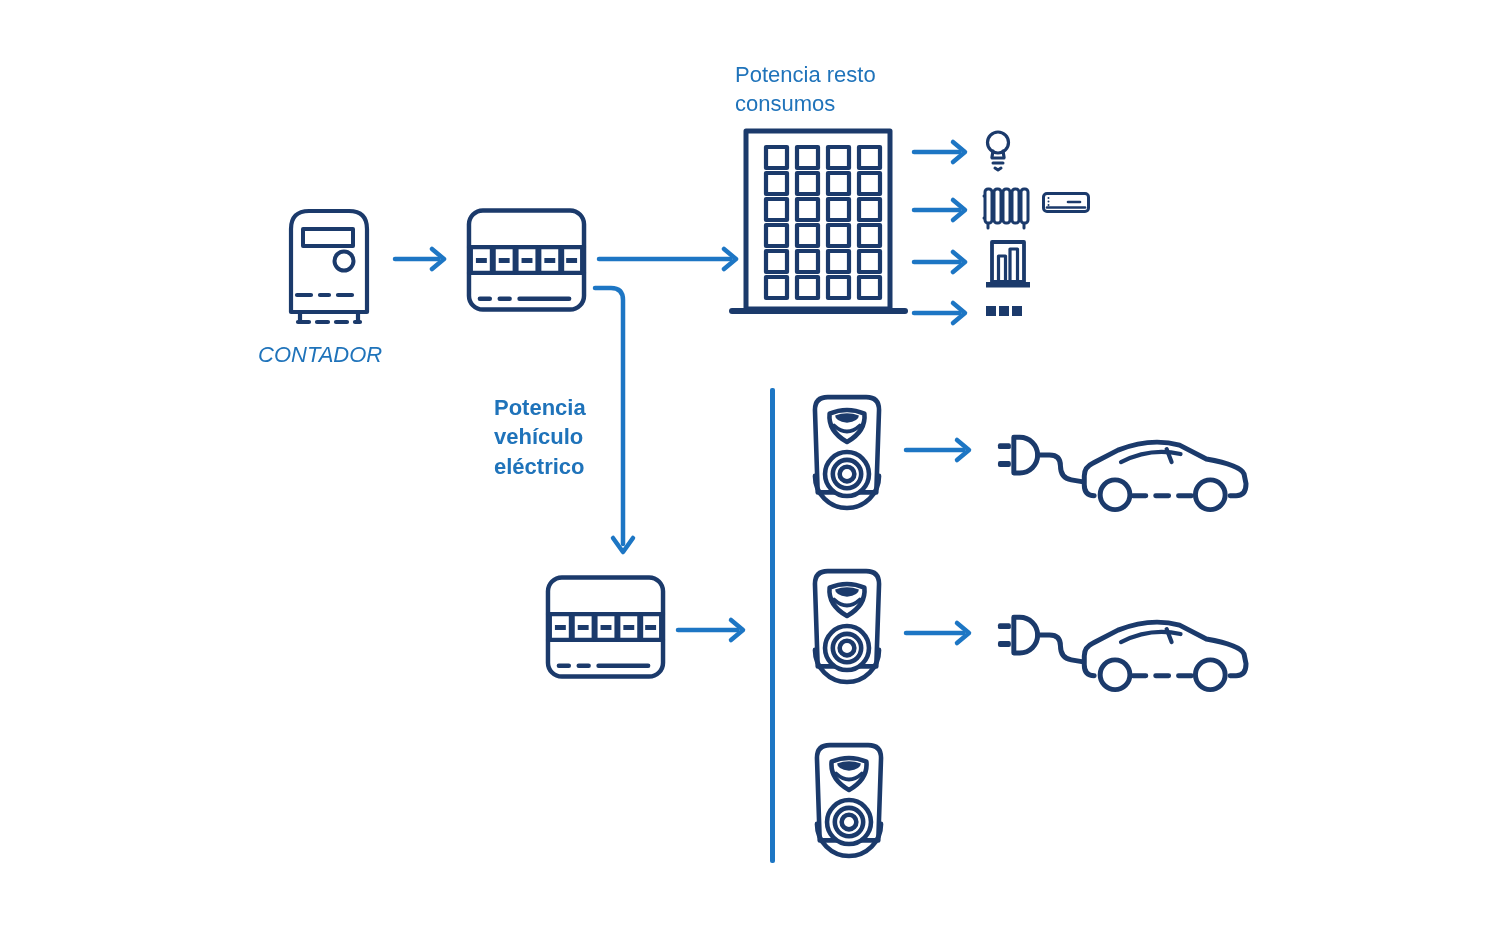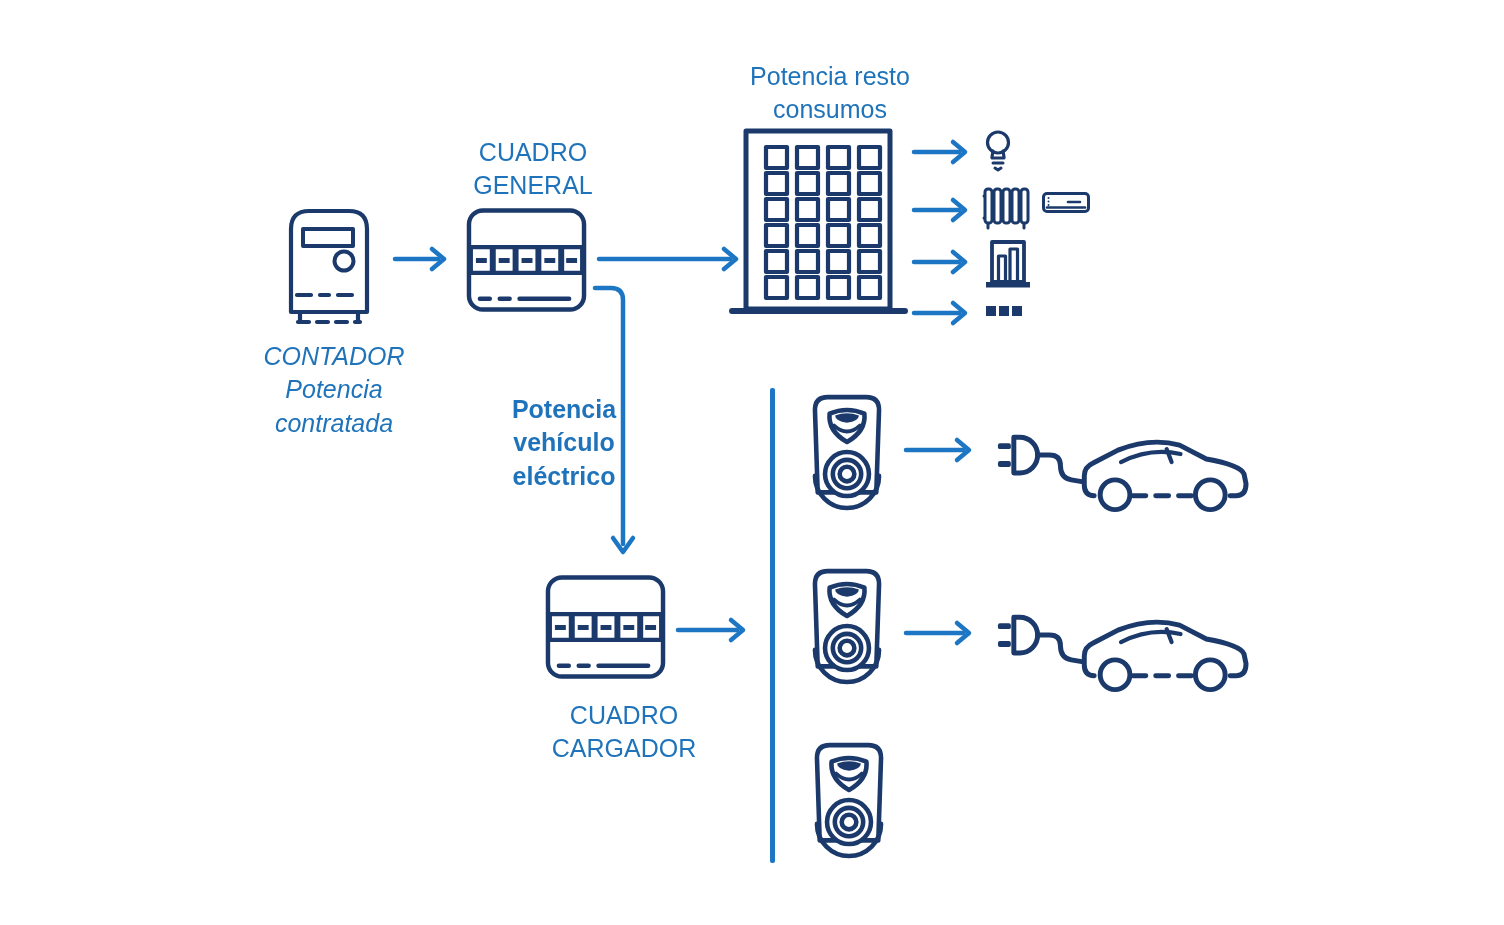--- a/index.html
+++ b/index.html
@@ -1,21 +1,21 @@
 <!DOCTYPE html>
 <html style="--navy: #1b3a6b; --accent: #1d76c4; --label: #1f73ba;"><head>
 <meta charset="utf-8">
 <style>
   html,body{margin:0;padding:0;background:#fff;}
   .canvas{
     position:relative;width:1504px;height:925px;background:#fff;
     font-family:"Liberation Sans",sans-serif;overflow:hidden;
   }
   .abs{position:absolute;}
-  .label{color:var(--label);font-size:25px;line-height:1.33;text-align:center;}
+  .label{color:var(--label);font-size:22px;line-height:1.33;}
   svg{display:block;overflow:visible;}
   .stroke{fill:none;stroke:var(--navy);stroke-linecap:round;stroke-linejoin:round;}
   .wfill{fill:#ffffff;stroke:var(--navy);stroke-linecap:round;stroke-linejoin:round;}
   .nfill{fill:var(--navy);stroke:none;}
   .astroke{fill:none;stroke:var(--accent);stroke-linecap:round;stroke-linejoin:round;}
   .vline{background:var(--accent);border-radius:2px;}
 </style>
 </head>
 <body>
 
@@ -26,31 +26,29 @@
       <path class="stroke" stroke-width="4.2" d="M2 103 L2 20 Q2 2 20 2 L60 2 Q78 2 78 20 L78 103 Z"></path>
       <rect class="stroke" stroke-width="4" x="14" y="20" width="50" height="17"></rect>
       <circle class="stroke" stroke-width="4" cx="55" cy="52" r="9.5"></circle>
       <line class="stroke" stroke-width="4.2" x1="8" y1="86" x2="72" y2="86" stroke-dasharray="14 9 9 9"></line>
       <path class="stroke" stroke-width="4.2" d="M11 103 V113 M69 103 V113"></path>
       <line class="stroke" stroke-width="4.2" x1="9" y1="113" x2="71" y2="113" stroke-dasharray="11 8"></line>
     </svg>
   </div>
   <div class="abs label" style="left:258px;top:340px;width:152px;font-style:italic;">
     <div>CONTADOR</div>
-    <div>Potencia contratada</div>
   </div>
 
   <div class="abs" style="left:393px;top:246px;">
     <svg width="54" height="26" viewBox="0 0 54 26">
       <line class="astroke" stroke-width="4.5" x1="2" y1="13" x2="45" y2="13"></line>
       <polyline class="astroke" stroke-width="4.5" points="39,3 51,13 39,23"></polyline>
     </svg>
   </div>
 
-  <div class="abs label" style="left:463px;top:136px;width:140px;">CUADRO GENERAL</div>
   <div class="abs" style="left:466px;top:207px;">
     <svg width="121" height="106" viewBox="0 0 122 106">
       <rect class="stroke" stroke-width="4.5" x="3" y="3" width="116" height="100" rx="14"></rect>
       <line class="stroke" stroke-width="4.2" x1="3" y1="40" x2="119" y2="40"></line>
       <line class="stroke" stroke-width="4.2" x1="3" y1="66" x2="119" y2="66"></line>
       <g class="stroke" stroke-width="4">
         <rect x="5" y="40" width="21" height="26"></rect>
         <rect x="28" y="40" width="21" height="26"></rect>
         <rect x="51" y="40" width="21" height="26"></rect>
         <rect x="74" y="40" width="21" height="26"></rect>
@@ -210,21 +208,20 @@
       <g class="nfill">
         <rect x="10" y="51" width="11" height="5"></rect>
         <rect x="33" y="51" width="11" height="5"></rect>
         <rect x="56" y="51" width="11" height="5"></rect>
         <rect x="79" y="51" width="11" height="5"></rect>
         <rect x="101" y="51" width="11" height="5"></rect>
       </g>
       <path class="stroke" stroke-width="4.5" d="M14 92 h10 M34 92 h10 M54 92 h50"></path>
     </svg>
   </div>
-  <div class="abs label" style="left:534px;top:699px;width:180px;">CUADRO CARGADOR</div>
 
   <div class="abs" style="left:676px;top:617px;">
     <svg width="70" height="26" viewBox="0 0 70 26">
       <line class="astroke" stroke-width="4.5" x1="2" y1="13" x2="61" y2="13"></line>
       <polyline class="astroke" stroke-width="4.5" points="55,3 67,13 55,23"></polyline>
     </svg>
   </div>
 
   <div class="abs vline" style="left:770px;top:388px;width:5px;height:475px;"></div>
 

